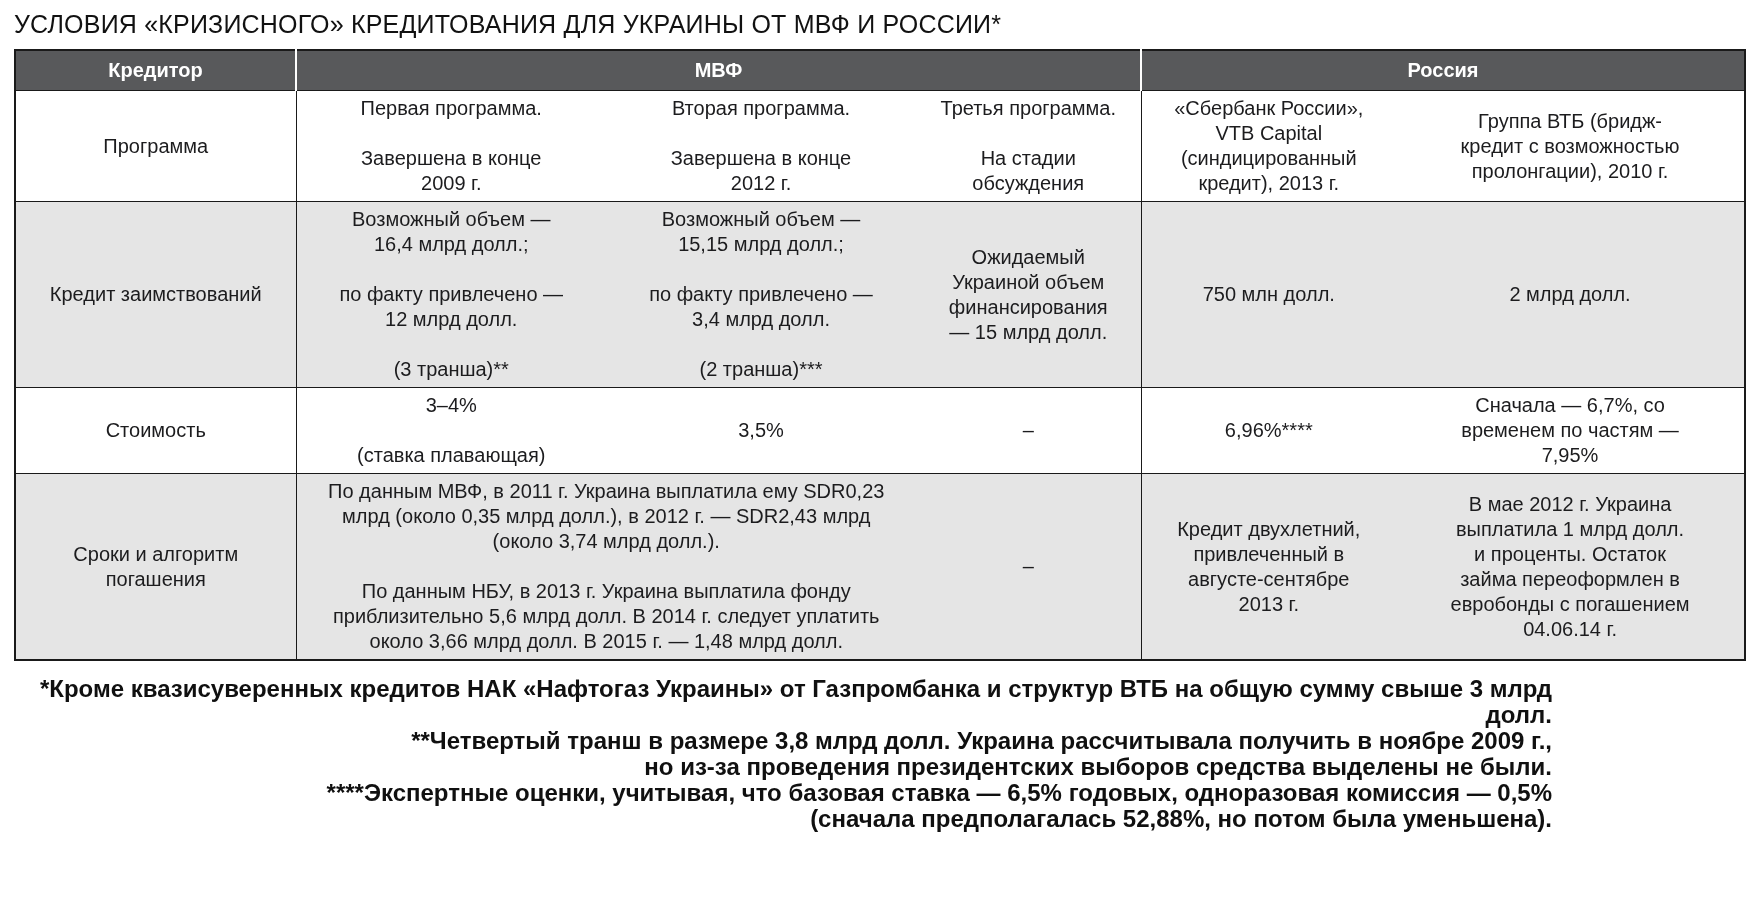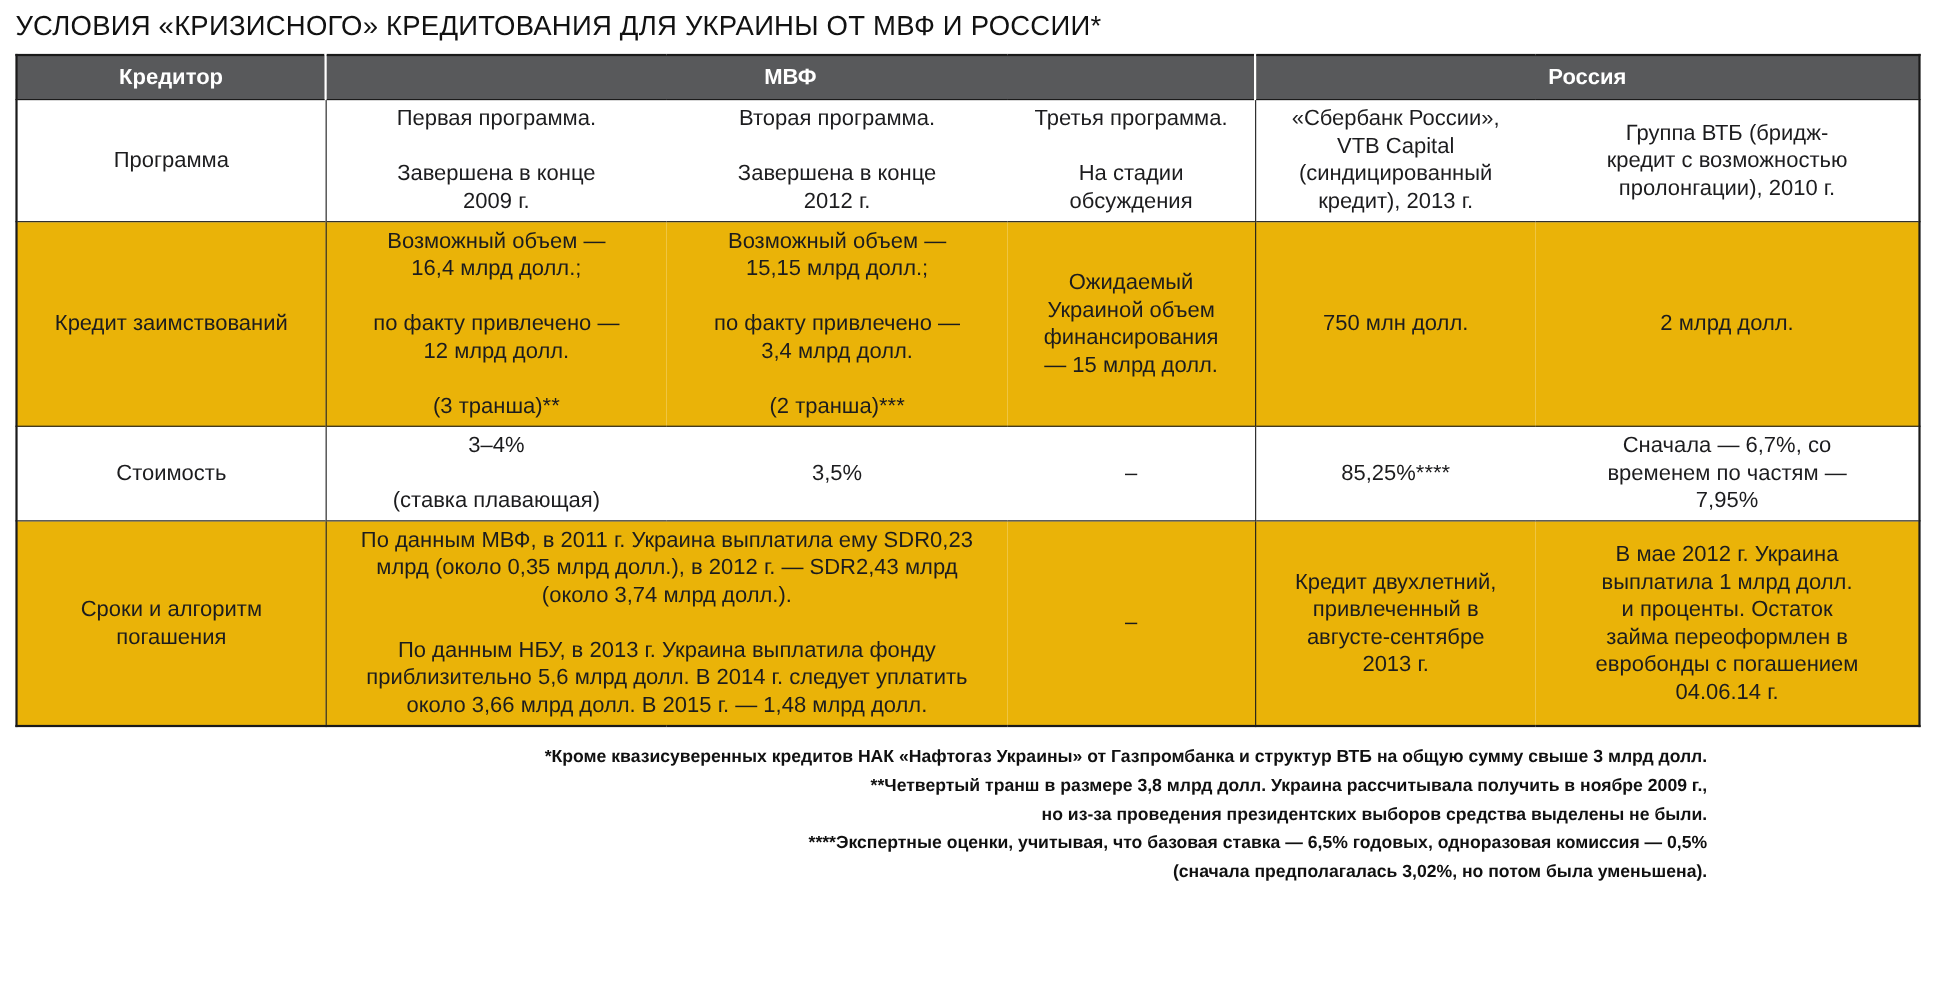--- a/index.html
+++ b/index.html
@@ -20,25 +20,25 @@
     background:#58595B;color:#ffffff;font-size:20px;font-weight:bold;
     padding:8px 4px;text-align:center;border-bottom:1px solid #1a1a1a;
   }
   th.sep{border-left:2px solid #ffffff;}
   td{
     font-size:20px;line-height:25px;text-align:center;vertical-align:middle;
     white-space:pre-line;padding:5px 10px;border-top:1px solid #1a1a1a;
     color:#1c1c1e;
   }
   td.wide-pad{padding-left:26px;padding-right:26px;}
-  tr.shade td{background:#eab308;}
+  tr.shade td{background:#e5e5e5;}
   td.vsep{border-left:1px solid #1a1a1a;}
   .footnotes{
     width:1538px;margin-top:15px;text-align:right;
-    font-weight:bold;font-size:16px;line-height:26px;color:#101010;
+    font-weight:bold;font-size:24px;line-height:26px;color:#101010;
   }
   .footnote{white-space:pre-line;}
 </style>
 </head>
 <body>
 
 <div class="page">
 
   <div class="title">УСЛОВИЯ «КРИЗИСНОГО» КРЕДИТОВАНИЯ ДЛЯ УКРАИНЫ ОТ МВФ И РОССИИ*</div>
 
@@ -104,21 +104,21 @@
         <td class="vsep">750 млн долл.</td>
         <td>2 млрд долл.</td>
       </tr>
       <tr>
         <td>Стоимость</td>
         <td class="vsep">3–4%
 
 (ставка плавающая)</td>
         <td>3,5%</td>
         <td>–</td>
-        <td class="vsep">85,25%****</td>
+        <td class="vsep">6,96%****</td>
         <td>Сначала — 6,7%, со
 временем по частям —
 7,95%</td>
       </tr>
       <tr class="shade">
         <td>Сроки и алгоритм
 погашения</td>
         <td class="vsep wide-pad" colspan="2">По данным МВФ, в 2011 г. Украина выплатила ему SDR0,23 млрд (около 0,35 млрд долл.), в 2012 г. — SDR2,43 млрд (около 3,74 млрд долл.).
 
 По данным НБУ, в 2013 г. Украина выплатила фонду приблизительно 5,6 млрд долл. В 2014 г. следует уплатить около 3,66 млрд долл. В 2015 г. — 1,48 млрд долл.</td>
@@ -135,16 +135,16 @@
 04.06.14 г.</td>
       </tr>
     </tbody>
   </table>
 
   <div class="footnotes">
     <div class="footnote">*Кроме квазисуверенных кредитов НАК «Нафтогаз Украины» от Газпромбанка и структур ВТБ на общую сумму свыше 3 млрд долл.</div>
     <div class="footnote">**Четвертый транш в размере 3,8 млрд долл. Украина рассчитывала получить в ноябре 2009 г.,
 но из-за проведения президентских выборов средства выделены не были.</div>
     <div class="footnote">****Экспертные оценки, учитывая, что базовая ставка — 6,5% годовых, одноразовая комиссия — 0,5%
-(сначала предполагалась 3,02%, но потом была уменьшена).</div>
+(сначала предполагалась 52,88%, но потом была уменьшена).</div>
   </div>
 
 </div>
 
 </body></html>

